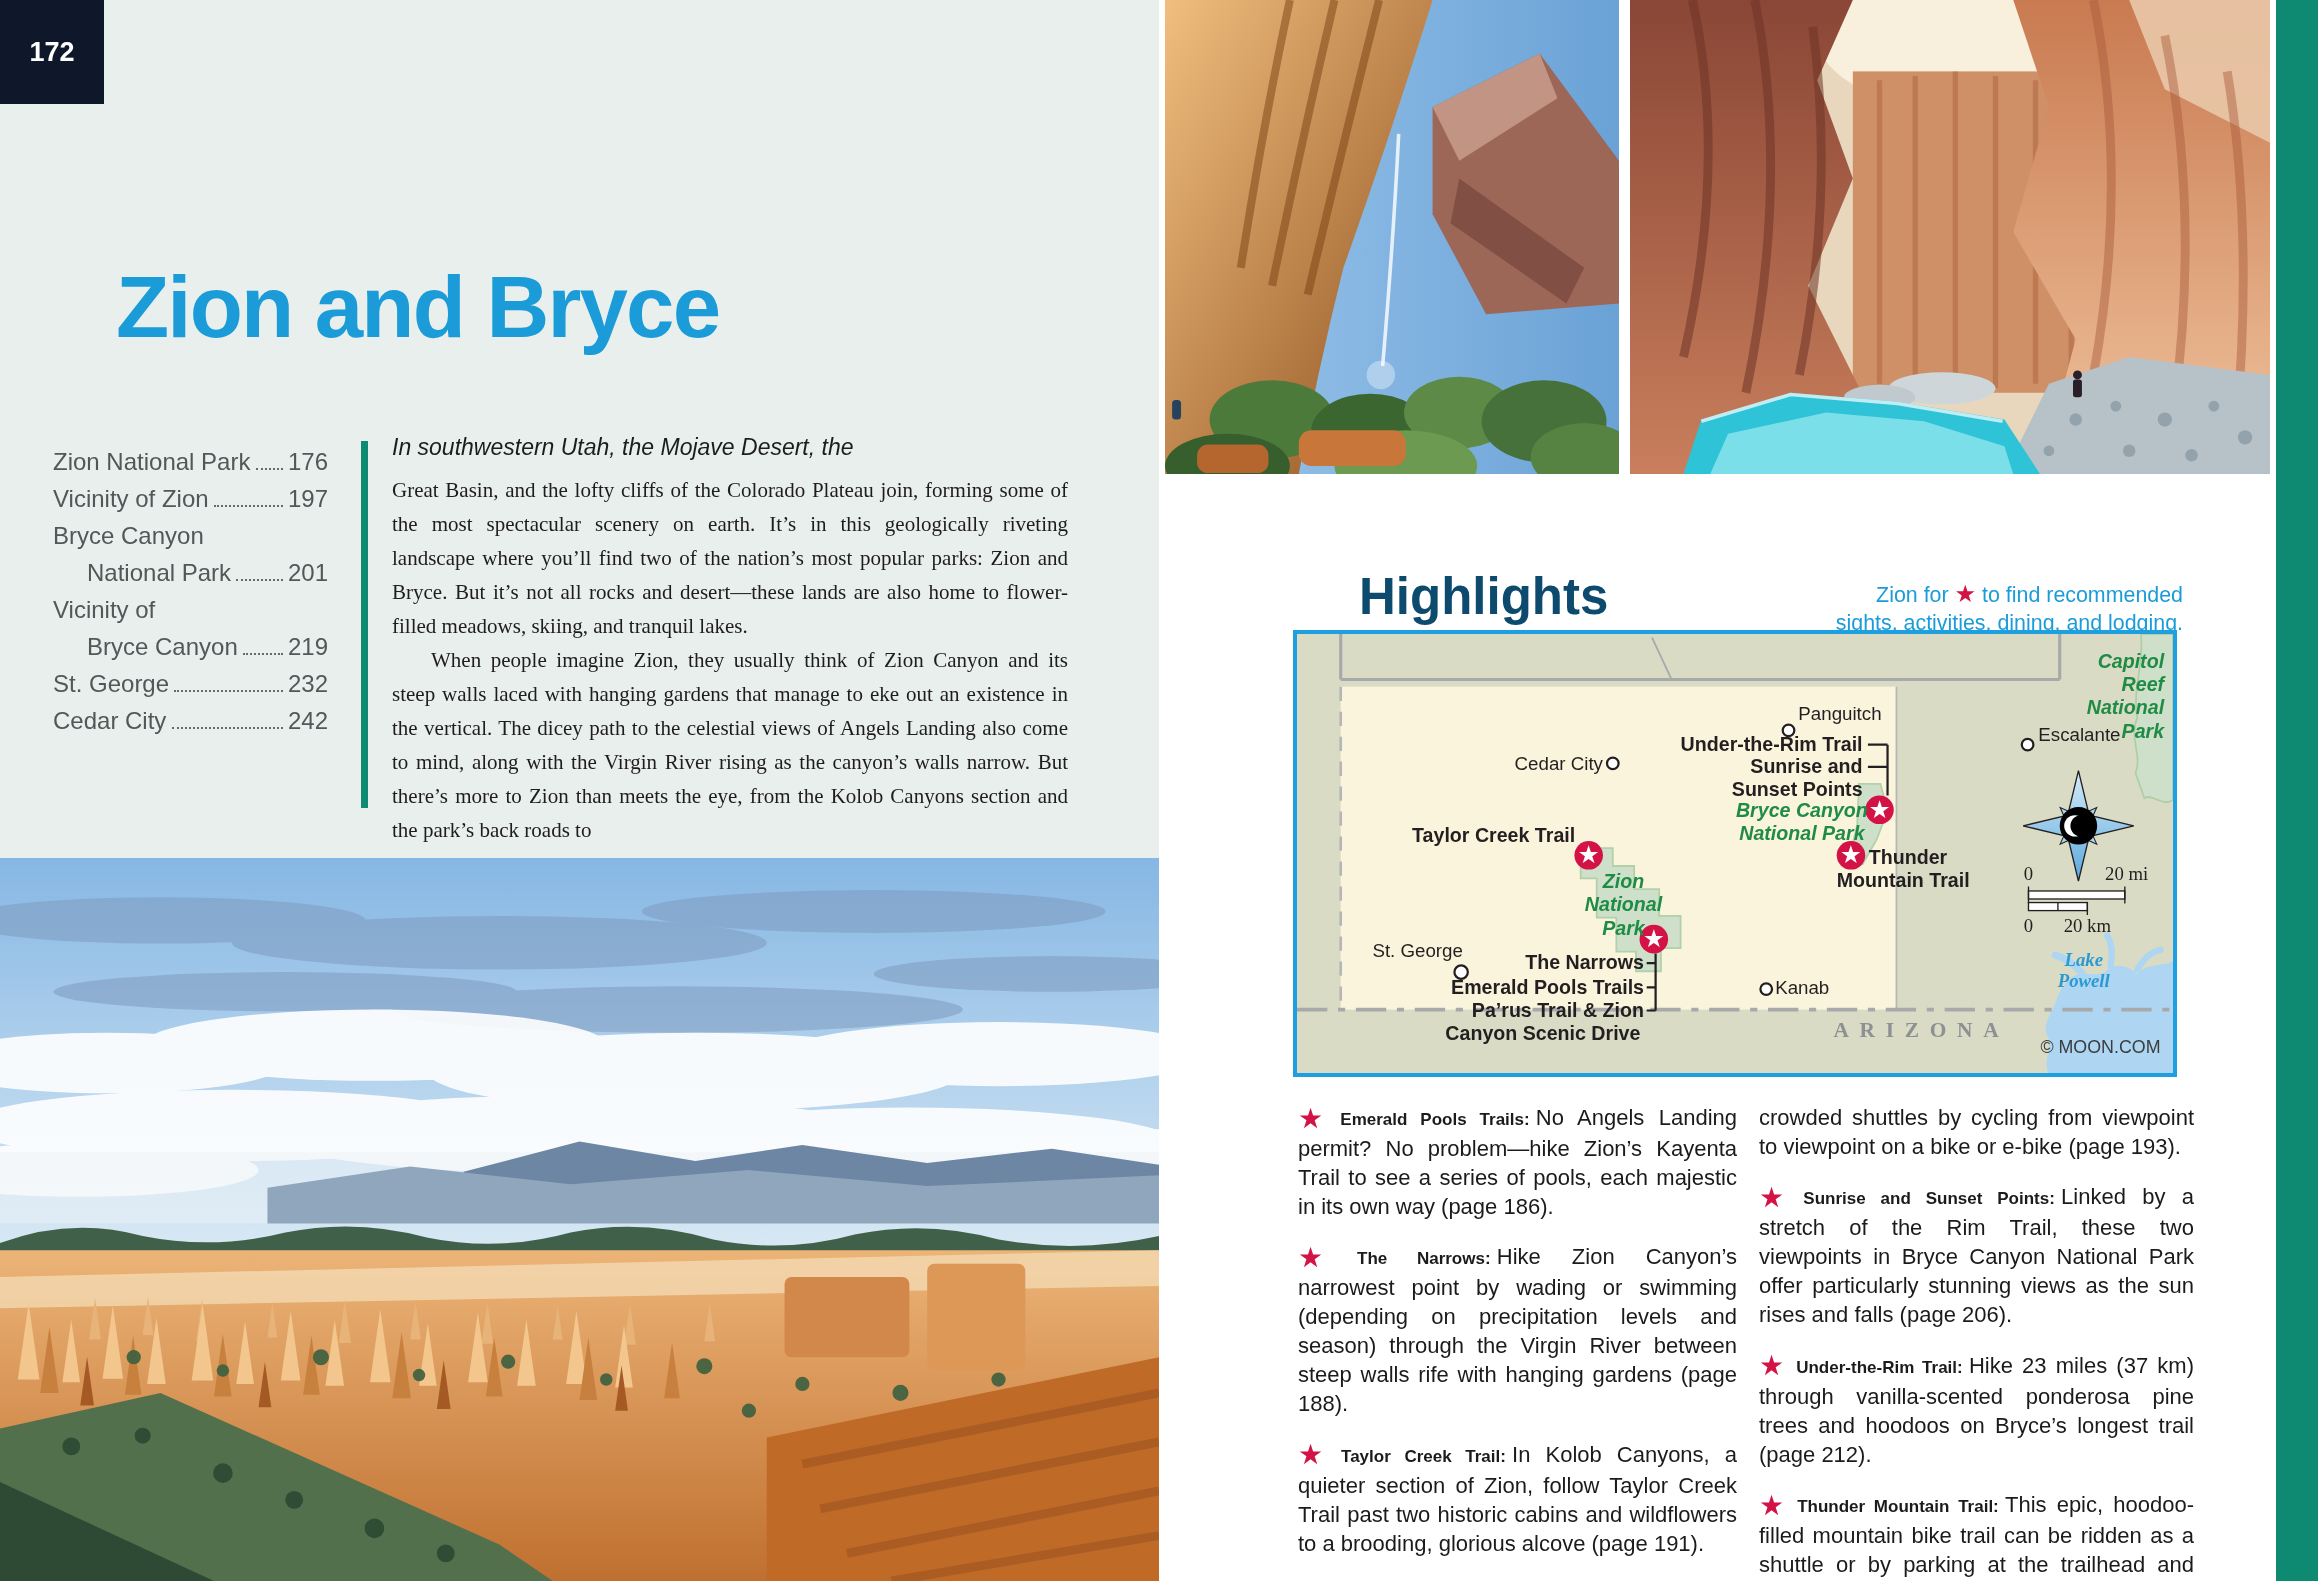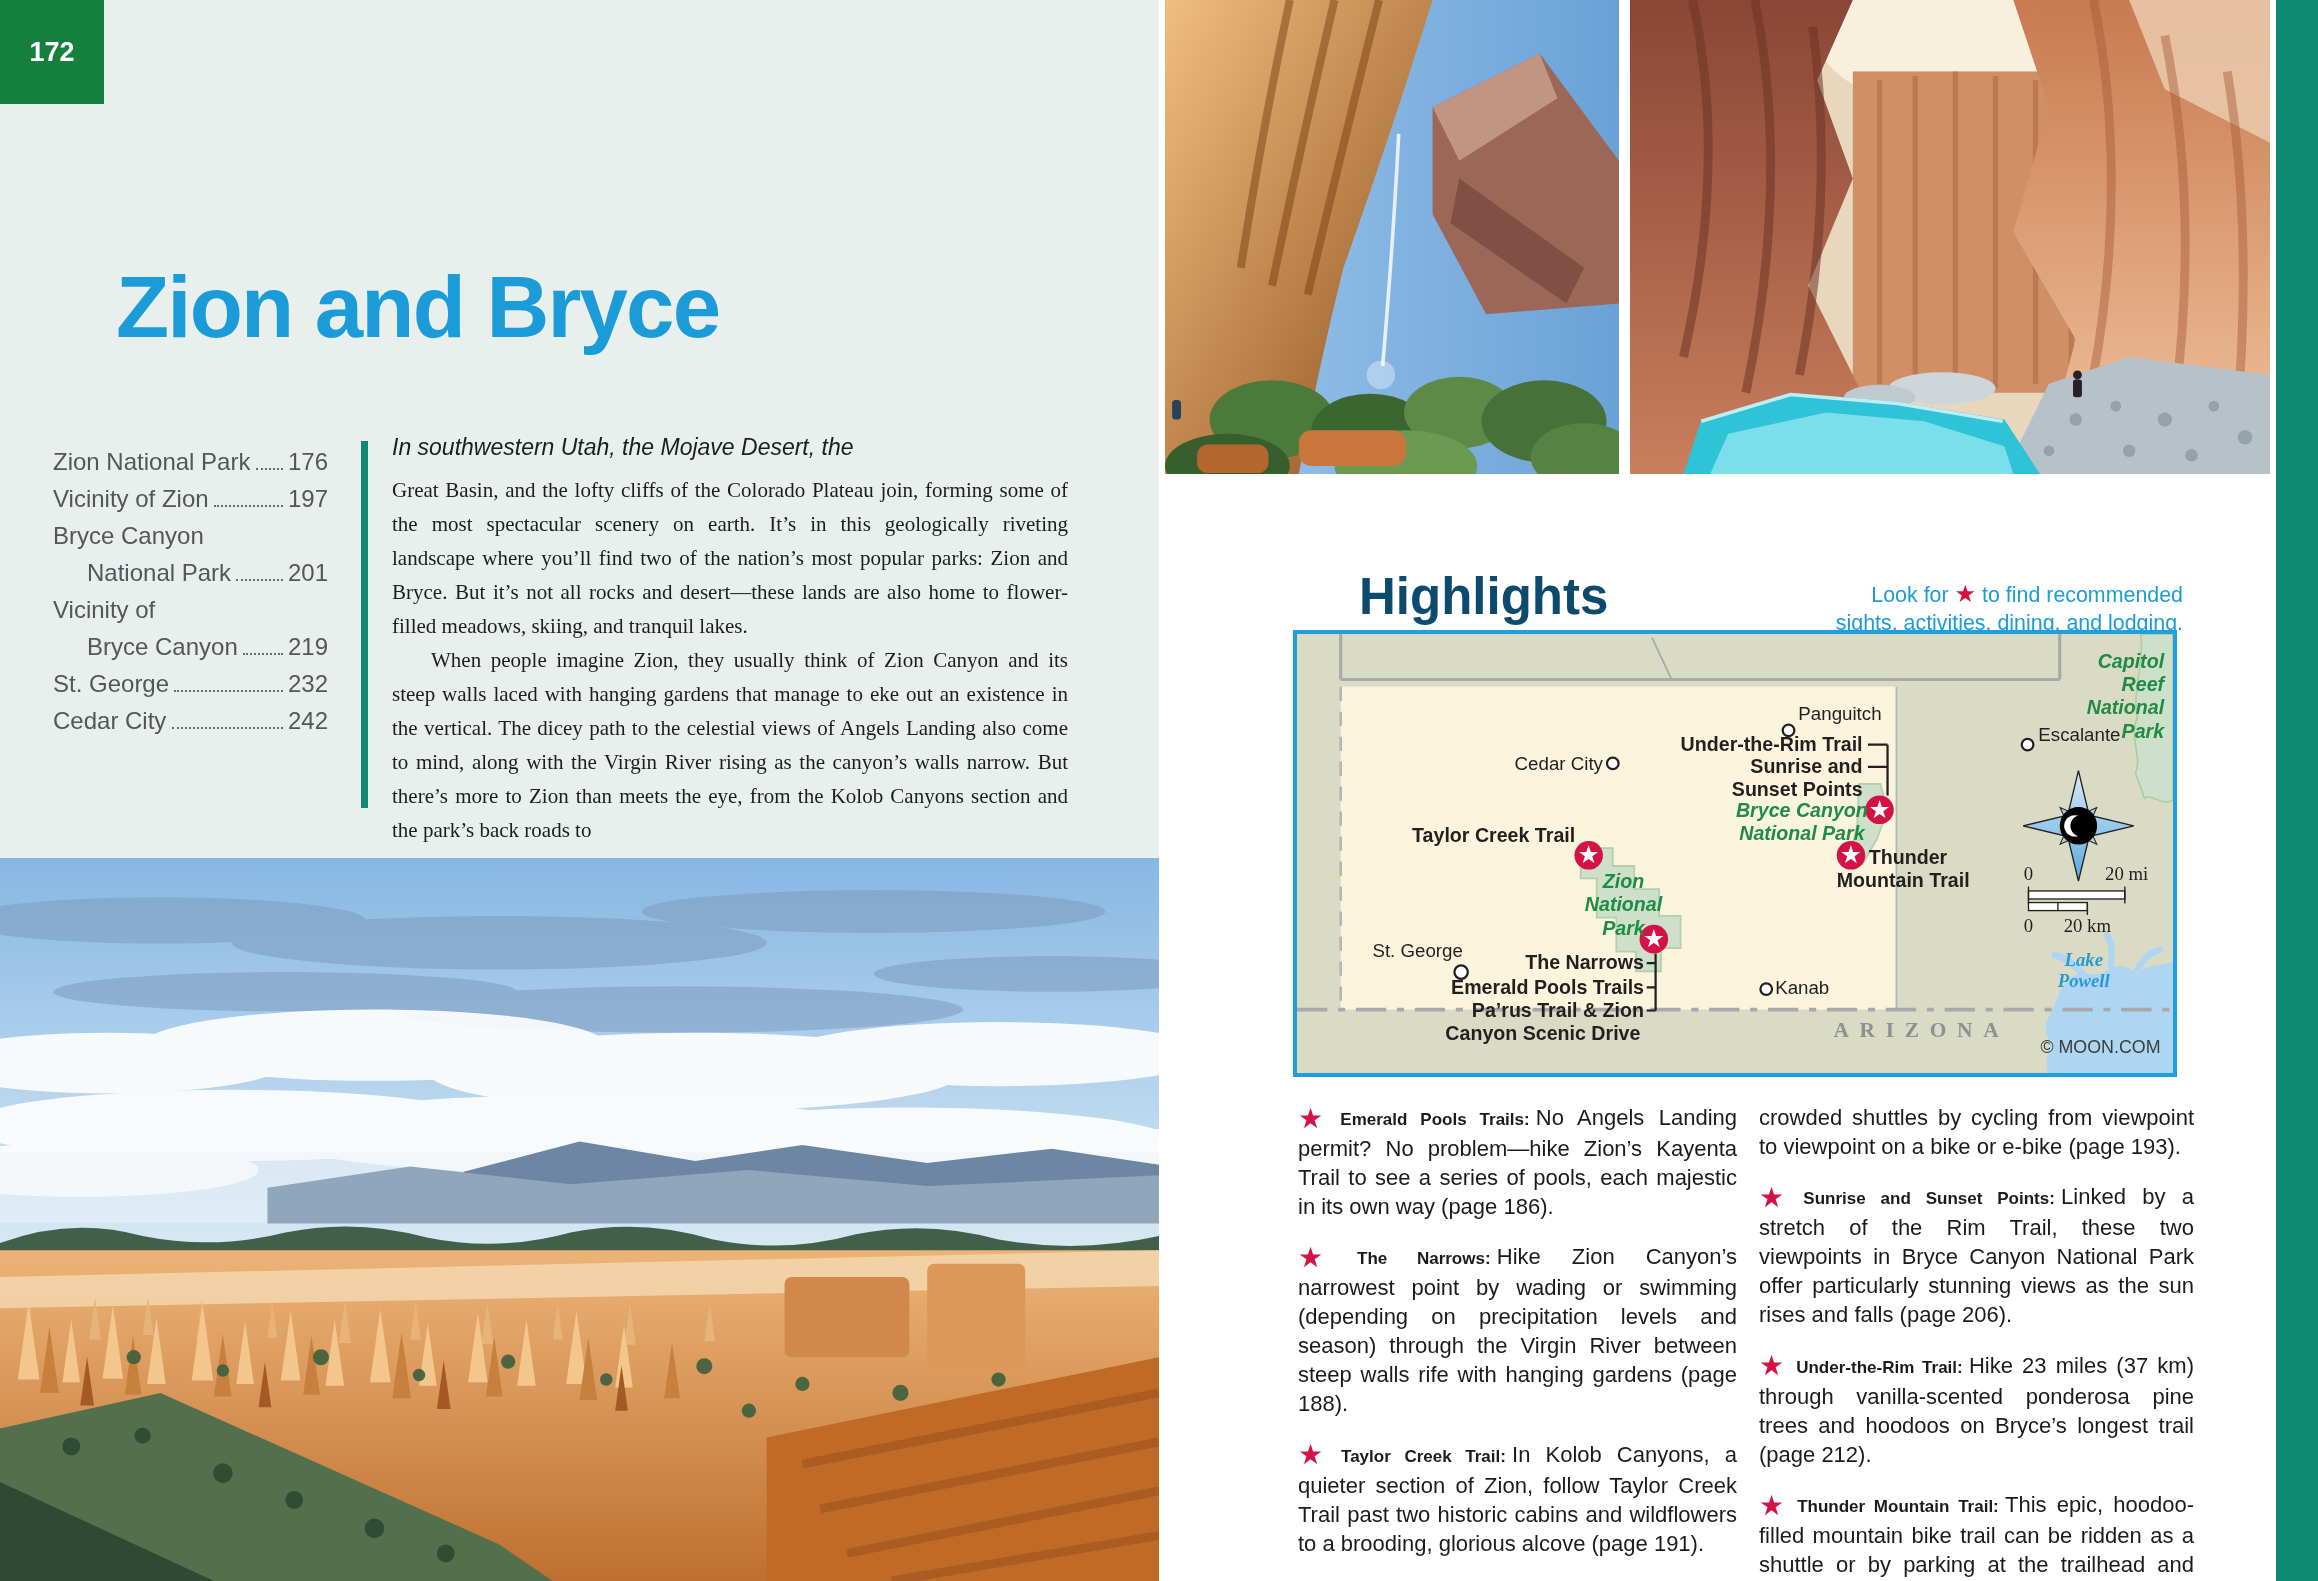--- a/index.html
+++ b/index.html
@@ -2,21 +2,21 @@
 <html style="font-size:14.3px"><head>
 <meta charset="utf-8">
 <style>
   html,body{margin:0;padding:0;}
   body{width:2319px;height:1581px;position:relative;background:#ffffff;overflow:hidden;
        font-family:"Liberation Sans",sans-serif;}
   .abs{position:absolute;}
 
   
   .left-page{left:0;top:0;width:1159px;height:1581px;background:#e8efec;}
-  .page-tab{left:0;top:0;width:104px;height:104px;background:#15803d;display:flex;
+  .page-tab{left:0;top:0;width:104px;height:104px;background:#0f172a;display:flex;
             align-items:center;justify-content:center;}
   .page-tab span{color:#ffffff;font-weight:700;font-size:27px;}
   .page-title{left:116px;top:263px;font-weight:800;font-size:87px;line-height:1;
               color:#1b9cd9;letter-spacing:-1.8px;}
   .toc{left:32px;top:443px;width:296px;font-size:24px;line-height:37px;color:#54565a;}
   .toc-row{display:flex;align-items:baseline;}
   .toc-row .name{white-space:nowrap;margin-left:21px;}
   .toc-row.indent .name{padding-left:34px;}
   .toc-row .leader{flex:1;border-bottom:2.7px dotted #67696b;margin:0 5.4px 7.1px;}
   .toc-row .pg{white-space:nowrap;}
@@ -340,21 +340,21 @@
     <rect x="497" y="425" width="10" height="20" rx="3" fill="#2a1f26"></rect>
   </g>
 </svg>
 </div>
 
 <div class="abs teal-band"></div>
 
 <div class="abs hl-title">Highlights</div>
 
 <div class="abs lookfor">
-  <span>Look for</span>
+  <span>Zion for</span>
   <span class="star">★</span>
   <span>to find recommended</span><br>
   <span>sights, activities, dining, and lodging.</span>
 </div>
 
 <div class="abs map-wrap">
 <svg viewBox="0 0 982 492">
   <defs>
     <linearGradient id="comp" x1="0" y1="0" x2="0" y2="1">
       <stop offset="0" stop-color="#d6ecfa"></stop>

